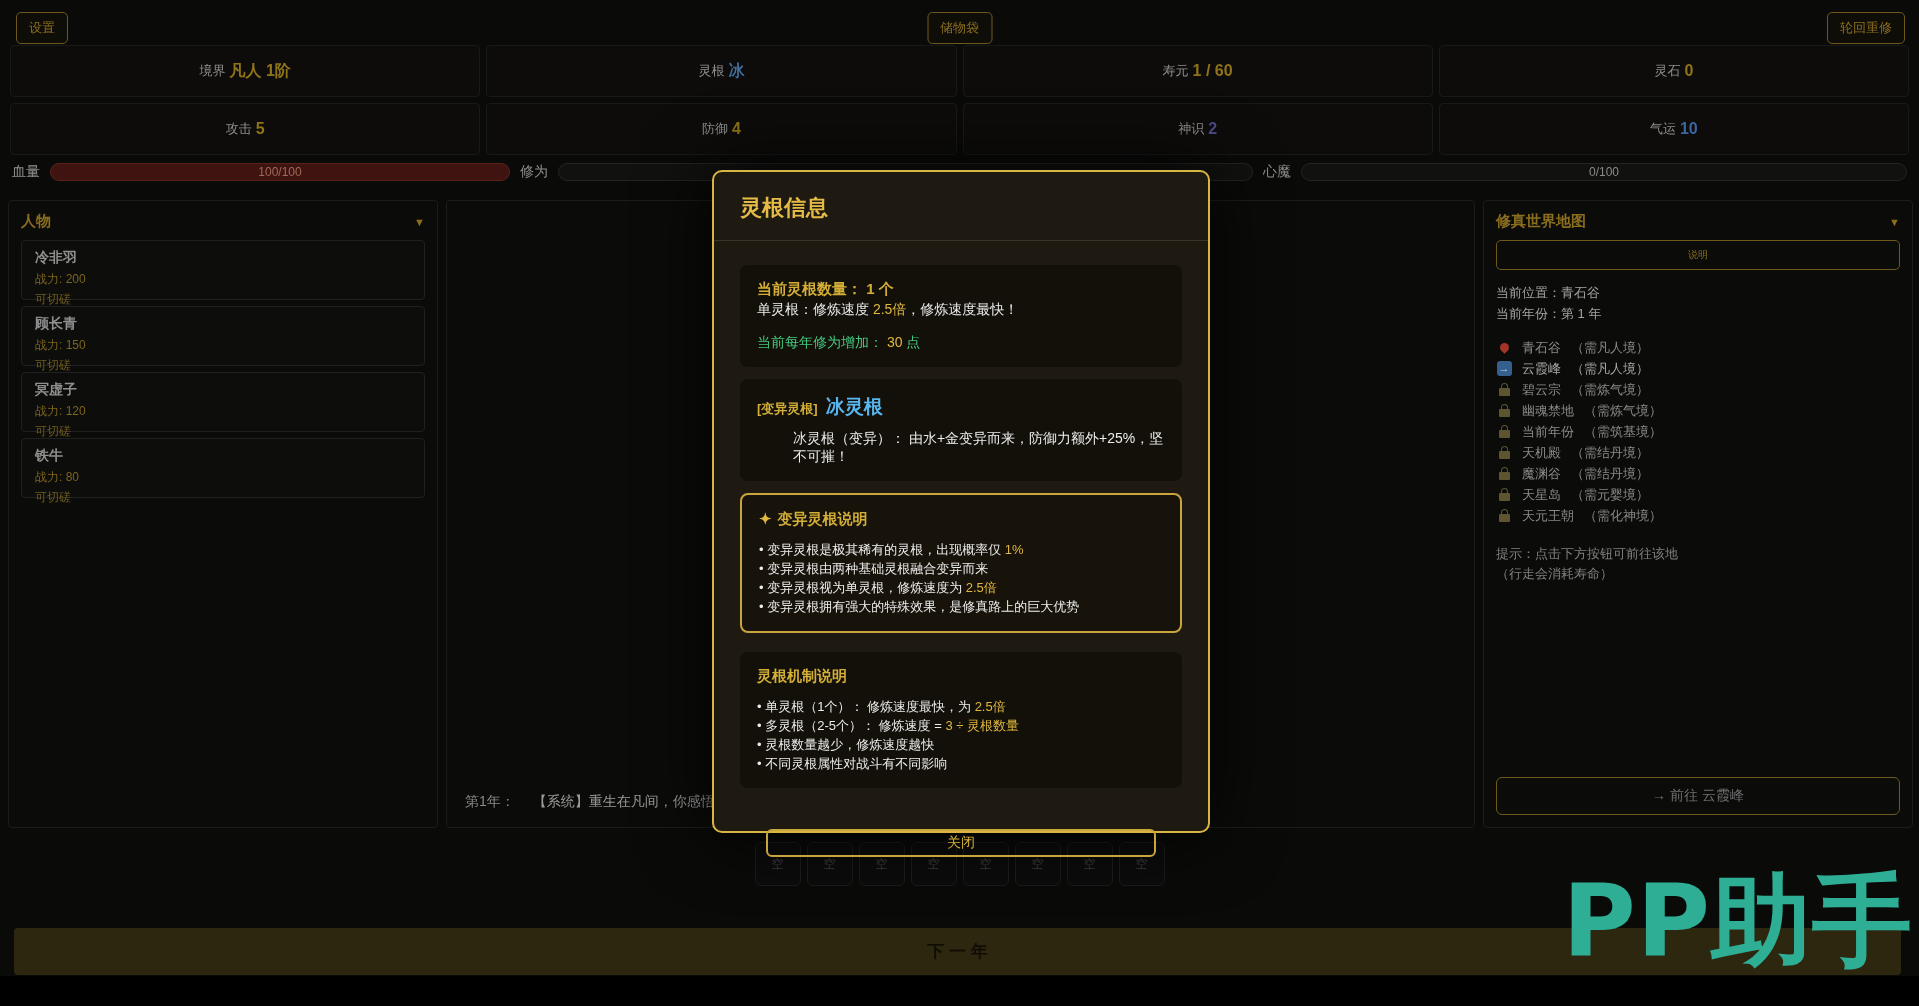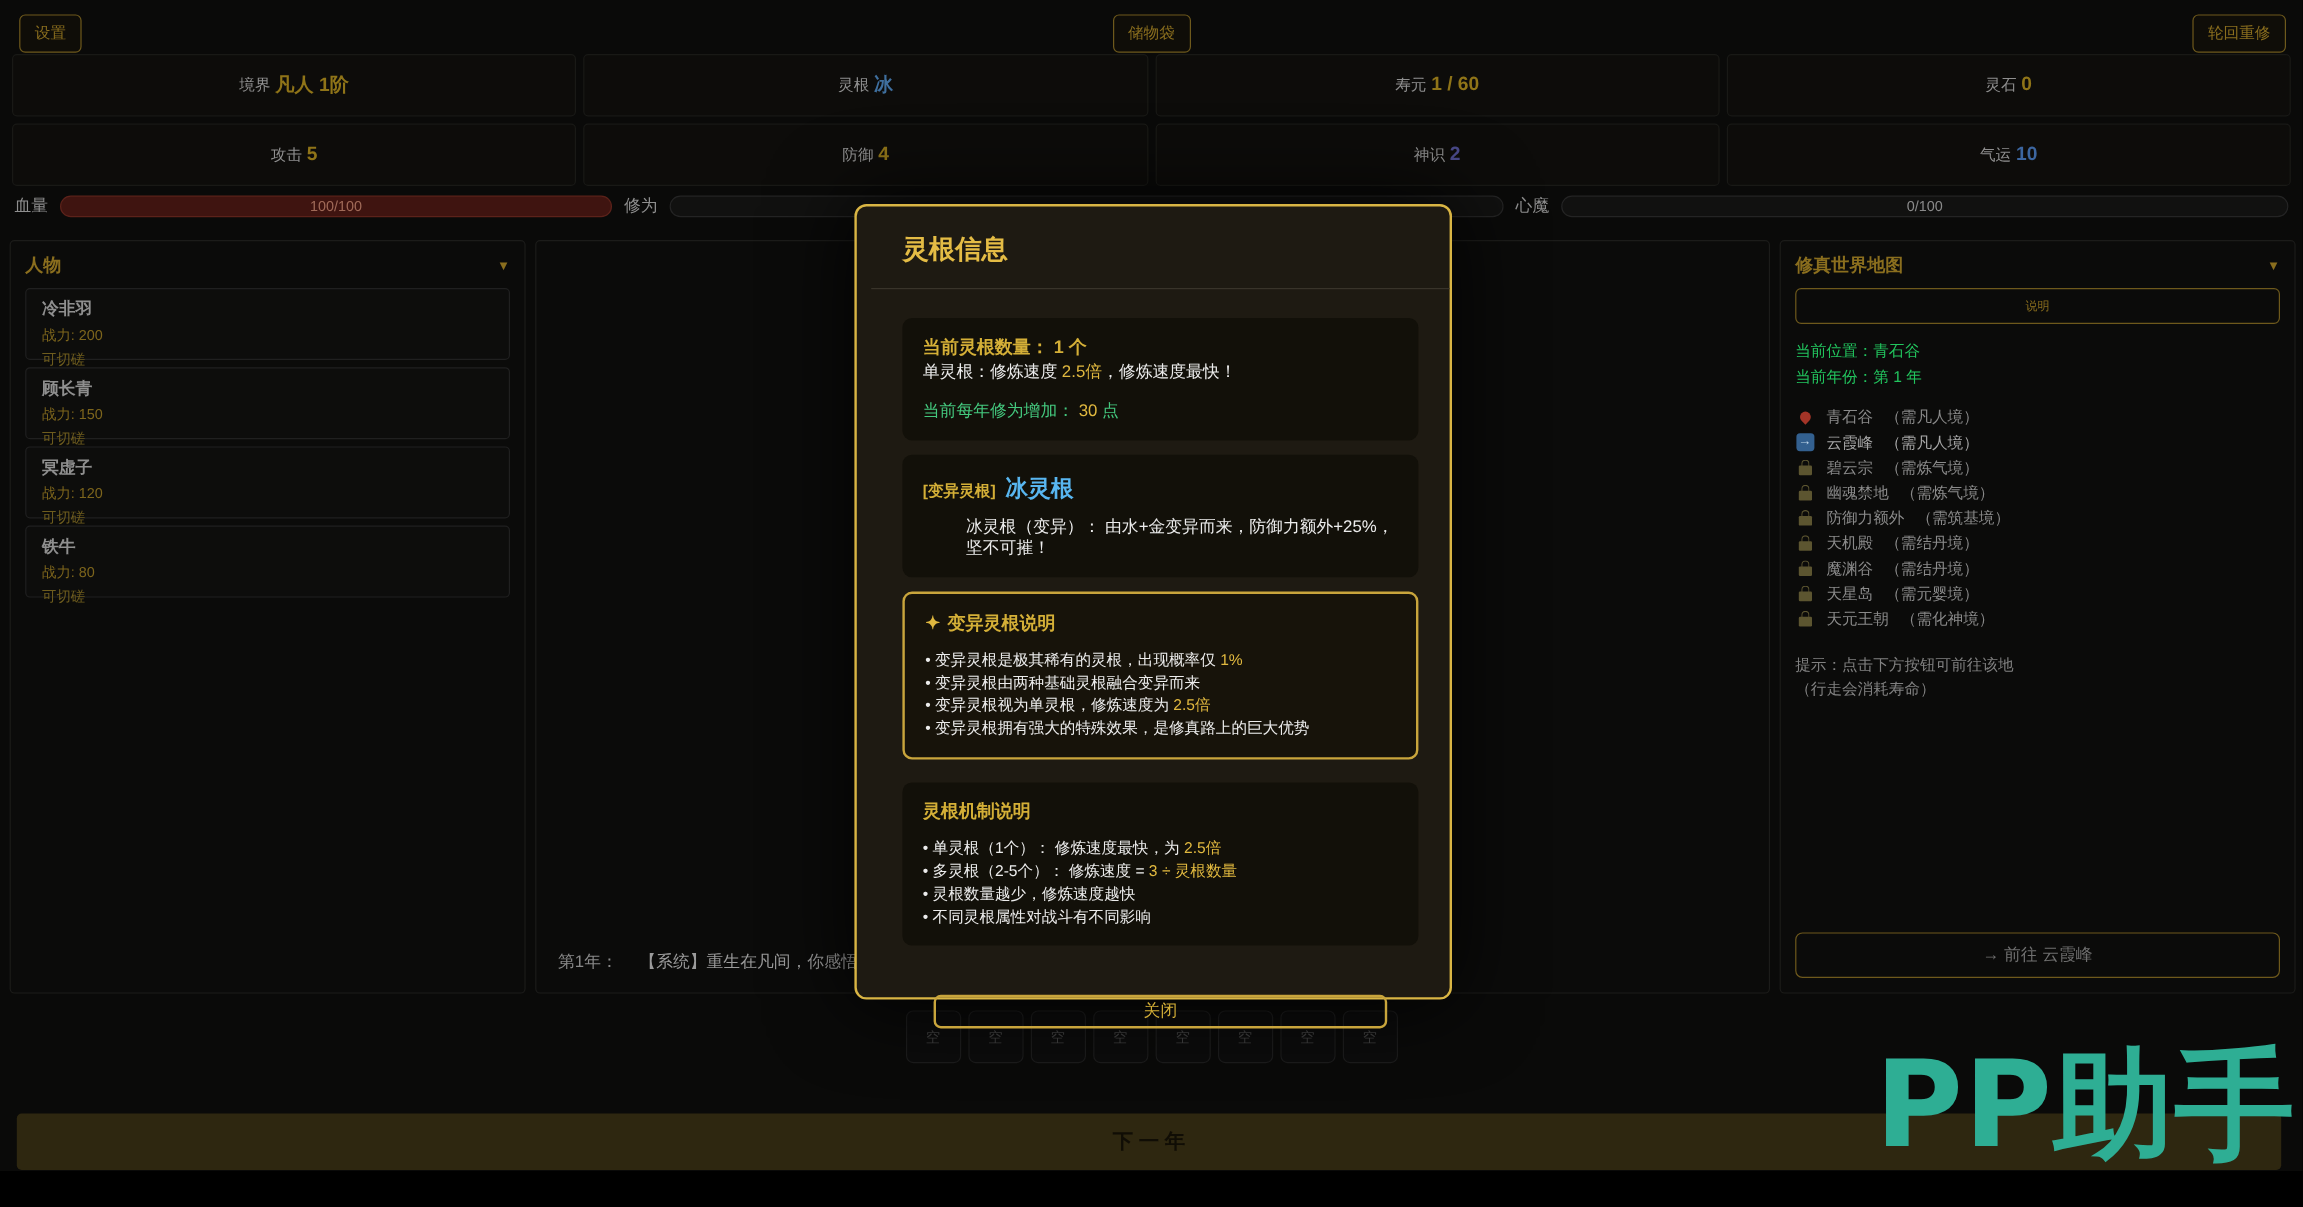--- a/index.html
+++ b/index.html
@@ -50,21 +50,21 @@
   .collapse { color:#8a6e1e; font-size:11px; cursor:pointer; }
   
   .char-card { border:1px solid #202020; background:#0d0d0c; border-radius:4px;
     padding:8px 13px; margin-bottom:6px; height:60px; cursor:pointer; }
   .char-name { color:#8f8f8f; font-size:14px; font-weight:bold; margin-bottom:4px; }
   .char-power { color:#7d651c; font-size:12px; margin-bottom:3px; }
   .char-action { color:#6e5c1e; font-size:12px; }
   
   .help-btn { display:block; width:100%; margin:1px 0 12px; padding:7px 0; text-align:center;
     border:1px solid #6e591c; color:#8a6e1e; background:transparent; border-radius:5px; font-size:10px; cursor:pointer; }
-  .map-meta { color:#22c55e; font-size:13px; line-height:21px; }
+  .map-meta { color:#a3a3a3; font-size:13px; line-height:21px; }
   .map-list { margin-top:13px; }
   .map-row { display:flex; align-items:center; gap:10px; height:21px; font-size:13px; color:#8a8a8a; cursor:pointer; }
   .map-row.active { color:#a8a8a8; }
   .icon-cell { width:16px; display:flex; justify-content:center; }
   .icon-pin { width:9px; height:9px; background:#a33427; border-radius:50% 50% 50% 0; transform:rotate(-45deg); }
   .icon-arrowbox { width:15px; height:15px; background:#33608f; border-radius:3px;
     color:#bdd4e8; font-size:11px; line-height:15px; text-align:center; }
   .icon-arrowbox::before { content:'→'; }
   .icon-lock { position:relative; width:11px; height:8px; background:#5c5530; border-radius:1px; margin-top:4px; }
   .icon-lock::before { content:''; position:absolute; top:-5px; left:2px; width:5px; height:5px;
@@ -80,21 +80,21 @@
   .slots-row { position:absolute; top:842px; left:50%; transform:translateX(-50%); display:flex; gap:6px; }
   .slot { width:46px; height:44px; border:1px solid #1c1c1c; border-radius:6px; background:#0c0c0c;
     display:flex; align-items:center; justify-content:center; color:#3f3f3f; font-size:12px; cursor:pointer; }
   
   .next-year { position:absolute; left:14px; right:18px; top:928px; height:47px;
     background:#2e2710; border:none; border-radius:4px; color:#100d05; font-size:17px;
     font-weight:bold; cursor:pointer; z-index:45; }
   
   .modal { position:absolute; left:712px; top:170px; width:498px; height:663px; z-index:60;
     background:#1e1a12; border:2px solid #d9b544; border-radius:10px;
-    box-shadow:0 0 70px rgba(0,0,0,.9);padding-left:12px; }
+    box-shadow:0 0 70px rgba(0,0,0,.9); }
   .modal-title { color:#e4bc45; font-size:22px; font-weight:bold; padding:21px 26px 17px; }
   .modal-divider { height:1px; background:#39342a; }
   .modal-body { padding:24px 26px 0; }
   .m-card { background:#121009; border-radius:8px; padding:15px 17px; margin-bottom:12px; }
   .m-card.highlight { border:2px solid #c9a53c; background:#17130a; margin-bottom:19px; }
   .m-heading { color:#d4af37; font-weight:bold; font-size:15px; }
   .m-line { color:#ececec; font-size:14px; margin-top:2px; }
   .hl-gold { color:#e0b83f; }
   .m-green { color:#44c87e; font-size:14px; margin-top:15px; }
   .root-row { display:flex; align-items:baseline; gap:8px; }
@@ -238,21 +238,21 @@
         <span class="icon-cell">
             <span class="icon-lock"></span>
           </span>
         <span>幽魂禁地</span>
         <span>（需炼气境）</span>
       </div>
       <div class="map-row">
         <span class="icon-cell">
             <span class="icon-lock"></span>
           </span>
-        <span>防御力额外</span>
+        <span>当前年份</span>
         <span>（需筑基境）</span>
       </div>
       <div class="map-row">
         <span class="icon-cell">
             <span class="icon-lock"></span>
           </span>
         <span>天机殿</span>
         <span>（需结丹境）</span>
       </div>
       <div class="map-row">

